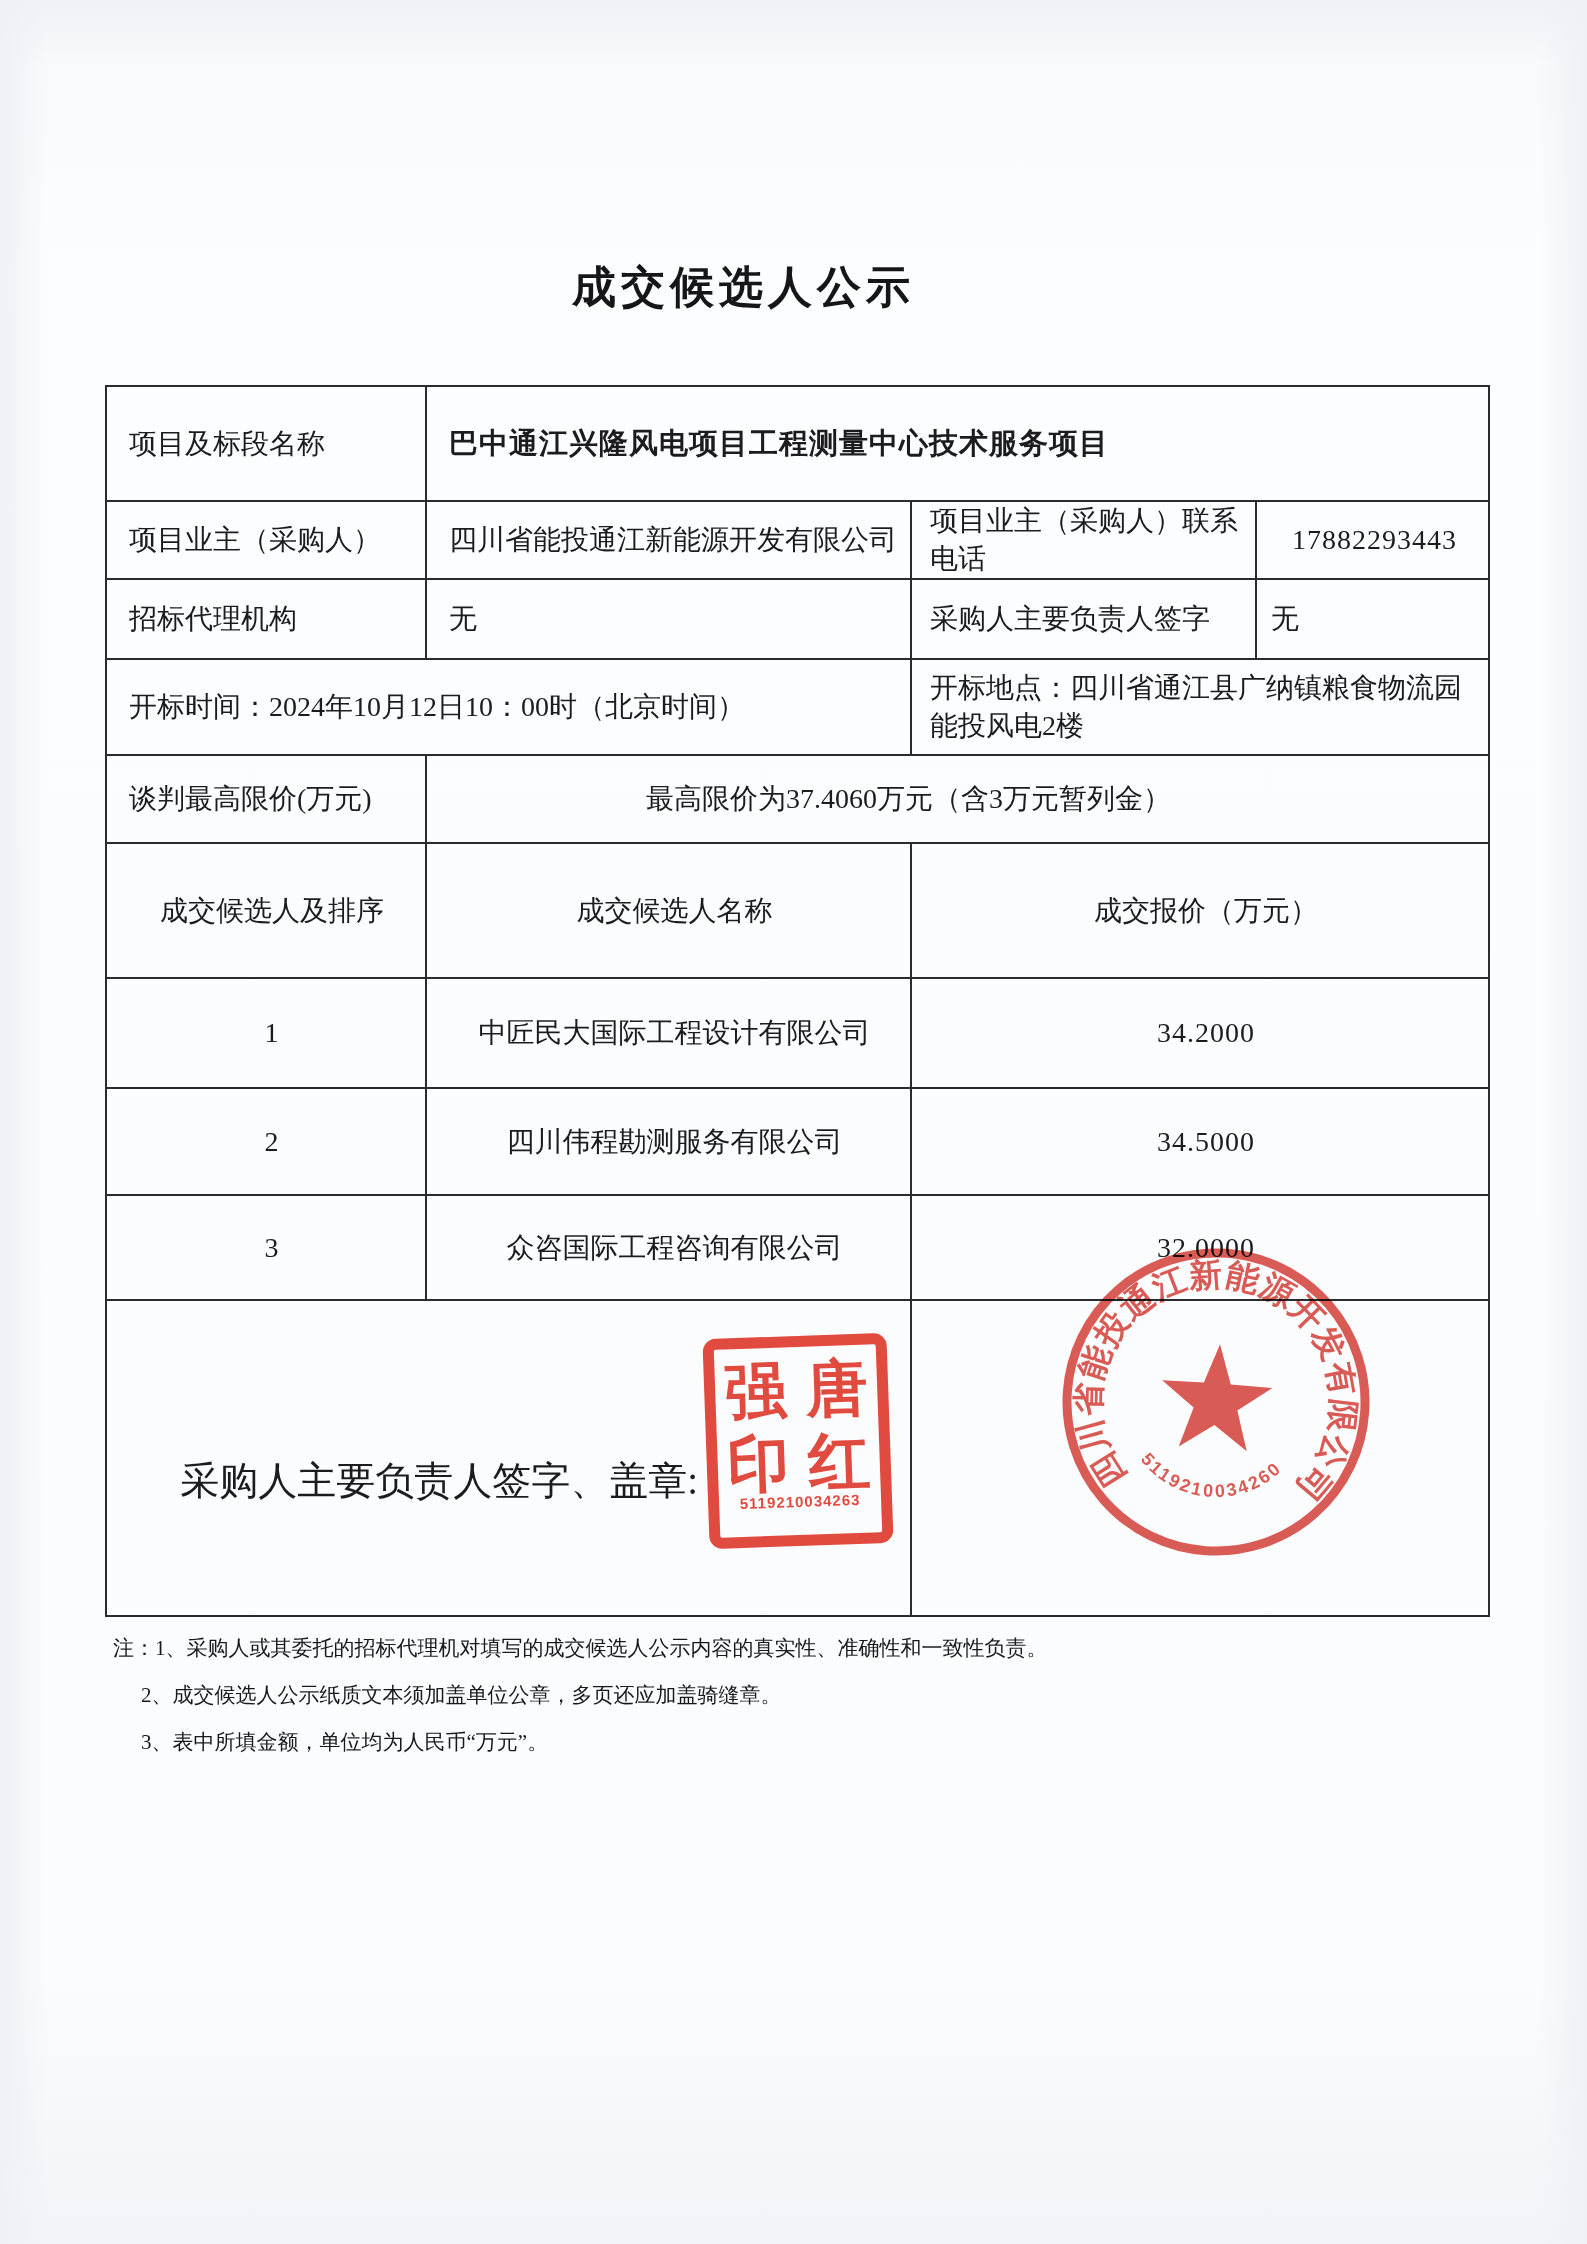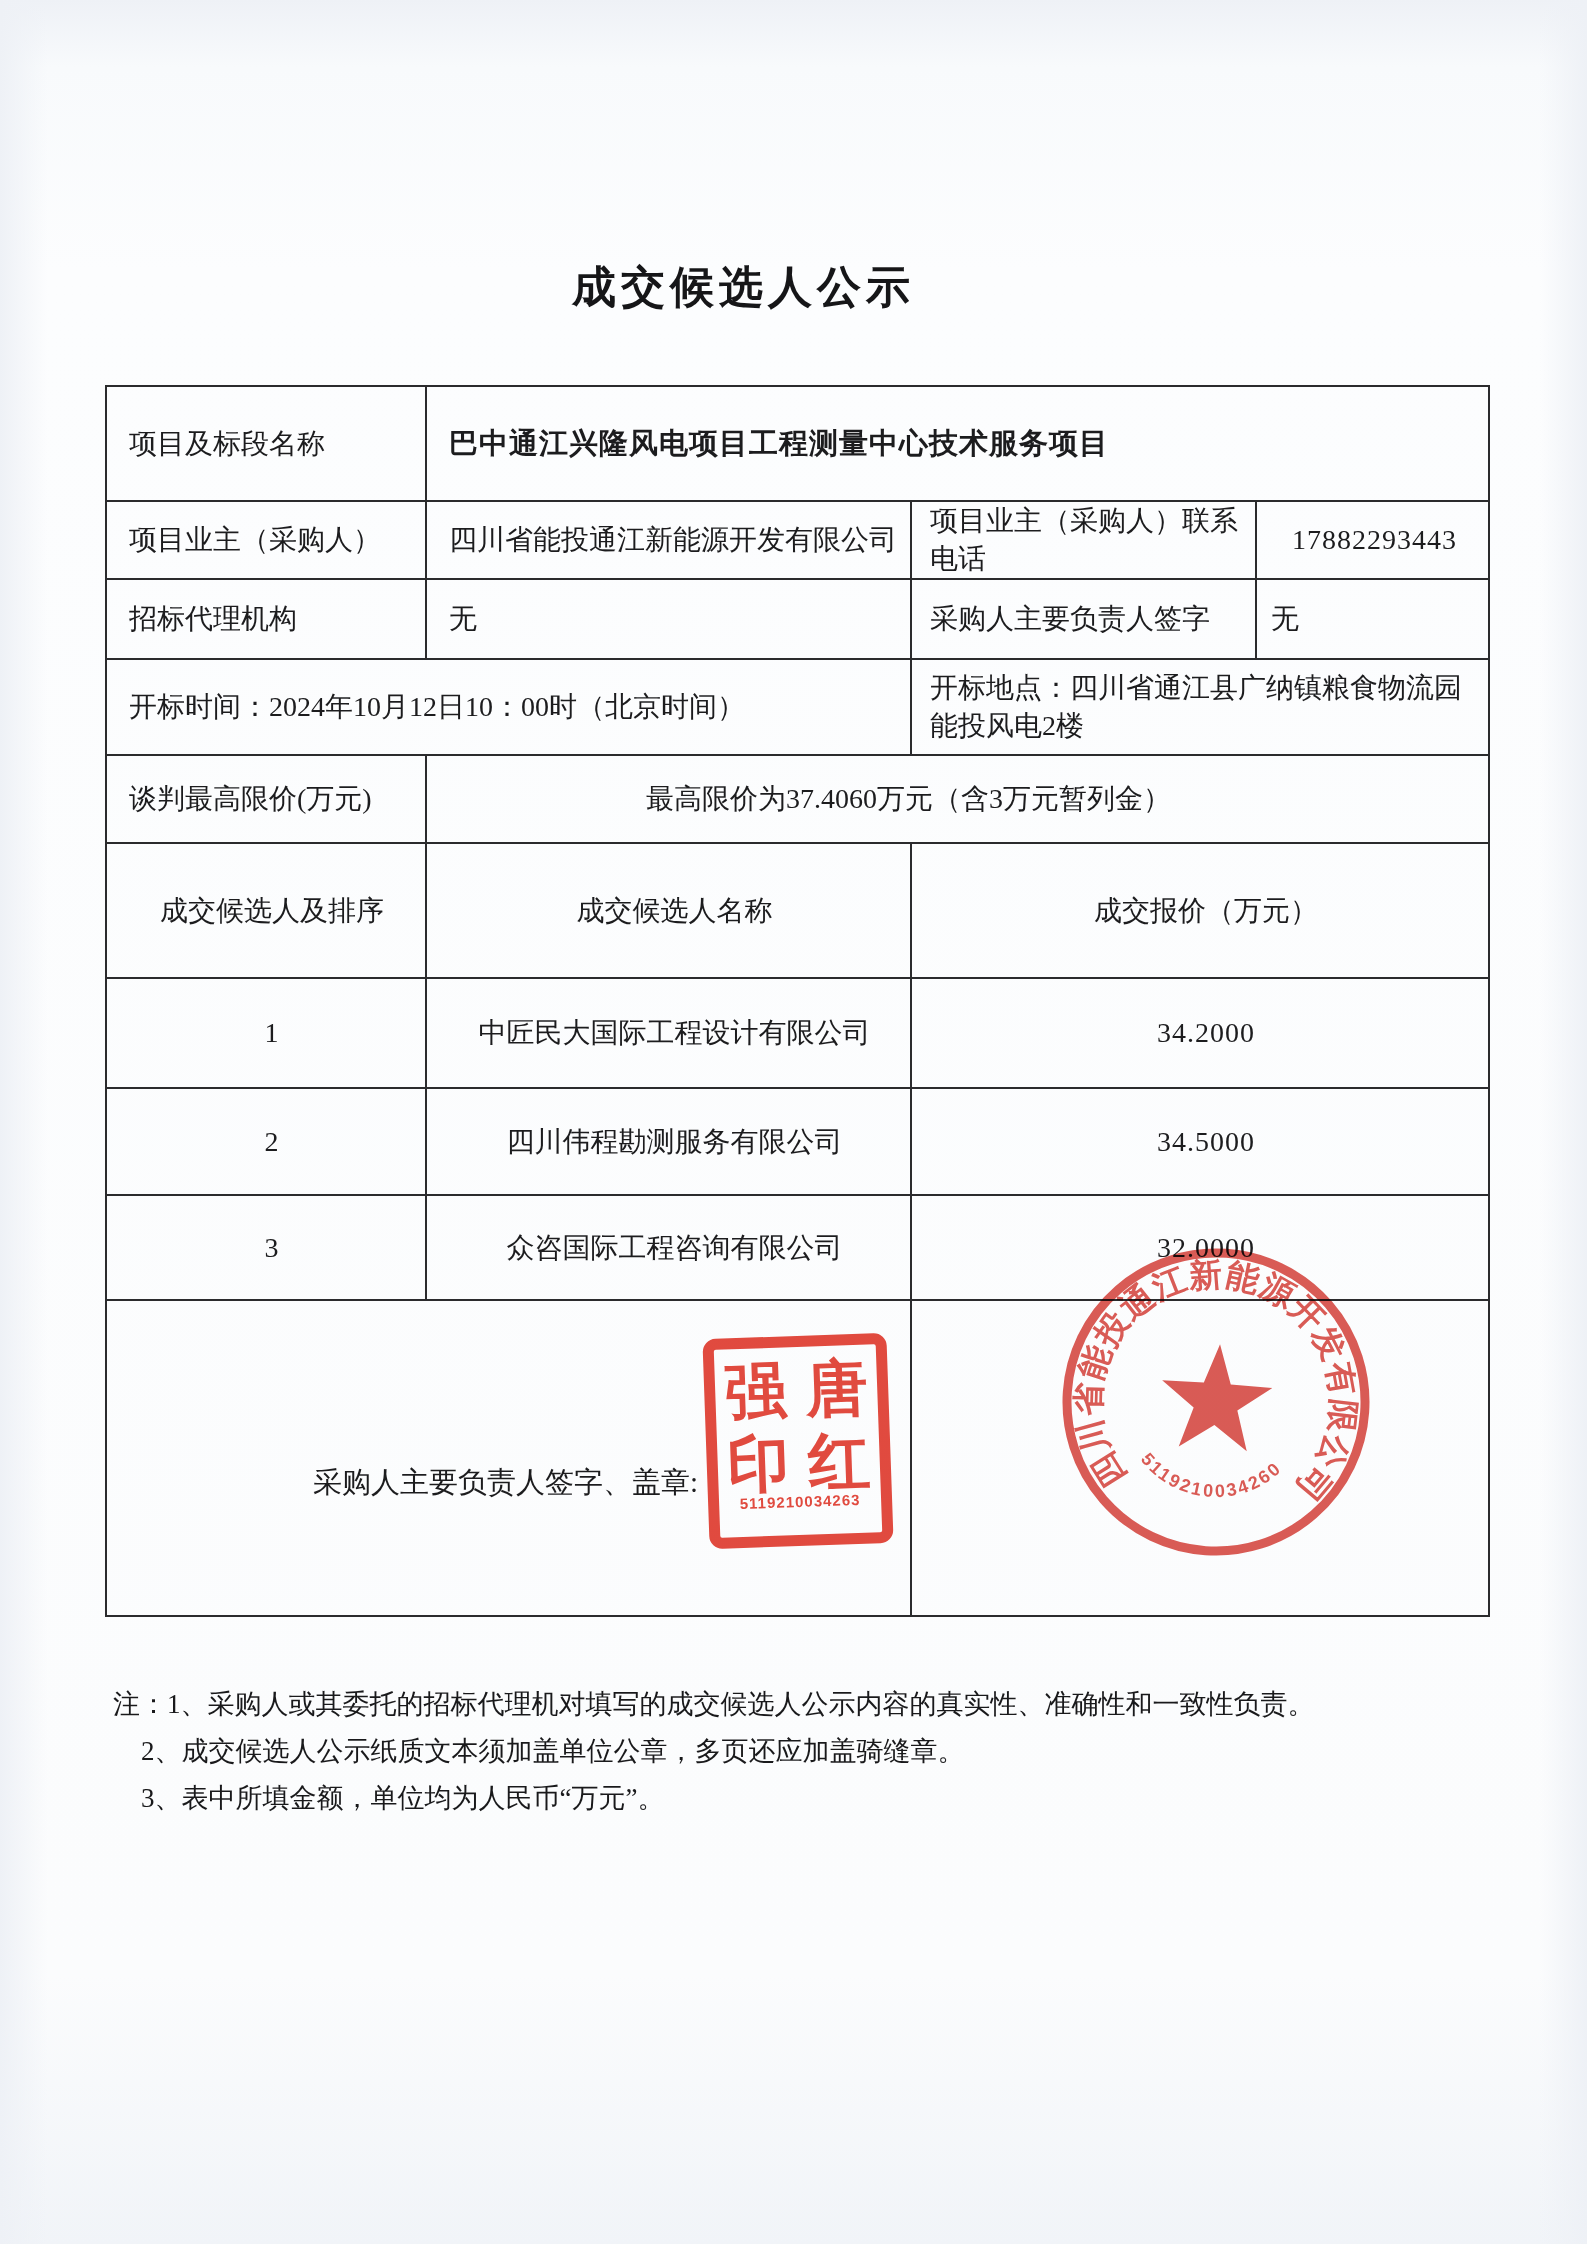--- a/index.html
+++ b/index.html
@@ -54,23 +54,23 @@
     font-family:Liberation Sans, sans-serif;
     font-weight:bold;
     font-size:29px;
     letter-spacing:1px;
     padding:0 6px;
   }
   .num{font-family:"Liberation Serif", serif;letter-spacing:1px;text-align:center;}
   td.sig-cell{position:relative;padding:0;}
   .sig-label{
     position:absolute;
-    right:212px;top:162px;
+    right:212px;top:153px;
     white-space:nowrap;
-    font-size:29px;
+    font-size:39px;
   }
   
   .seal-square{
     position:absolute;
     left:706px;top:1336px;
     width:162px;height:188px;
     border:11px solid #e23b2e;
     border-radius:13px;
     transform:rotate(-2deg);
     color:#e23b2e;
@@ -105,23 +105,23 @@
     left:1056px;top:1242px;
     width:320px;height:320px;
     transform:rotate(4deg);
     opacity:.88;
     mix-blend-mode:multiply;
     z-index:6;
   }
   
   .notes{
     position:absolute;
-    left:113px;top:1690px;
+    left:113px;top:1634px;
     width:1400px;
-    font-size:27px;
+    font-size:21px;
     color:#19191b;
   }
   .notes p{margin:0 0 19px 0;line-height:28px;}
   .notes p + p{margin-left:28px;}
 </style>
 </head>
 <body>
 
 <div class="sheet">
 

